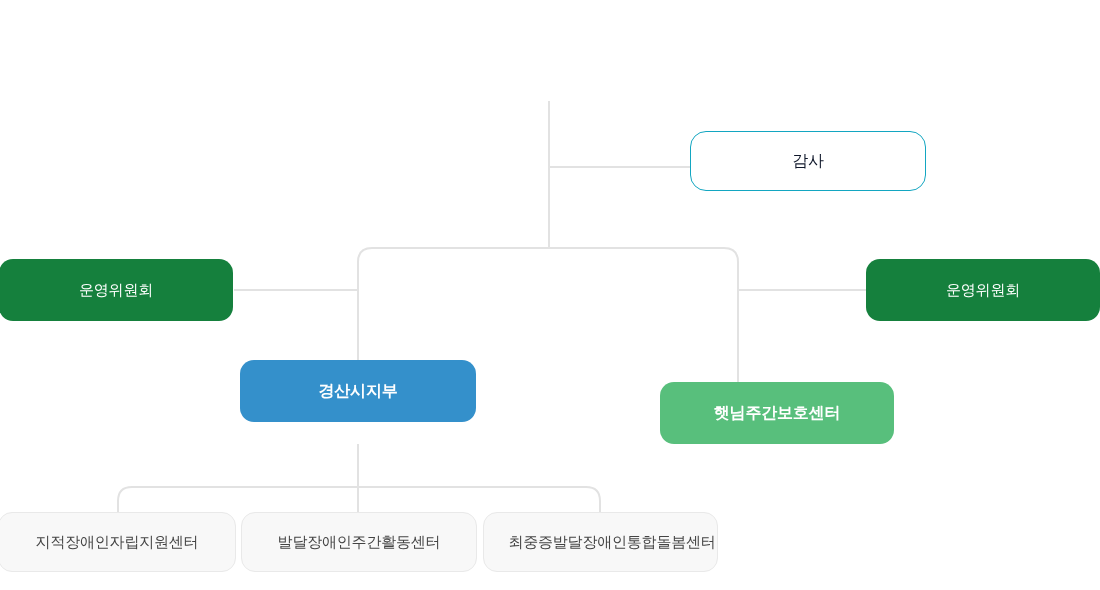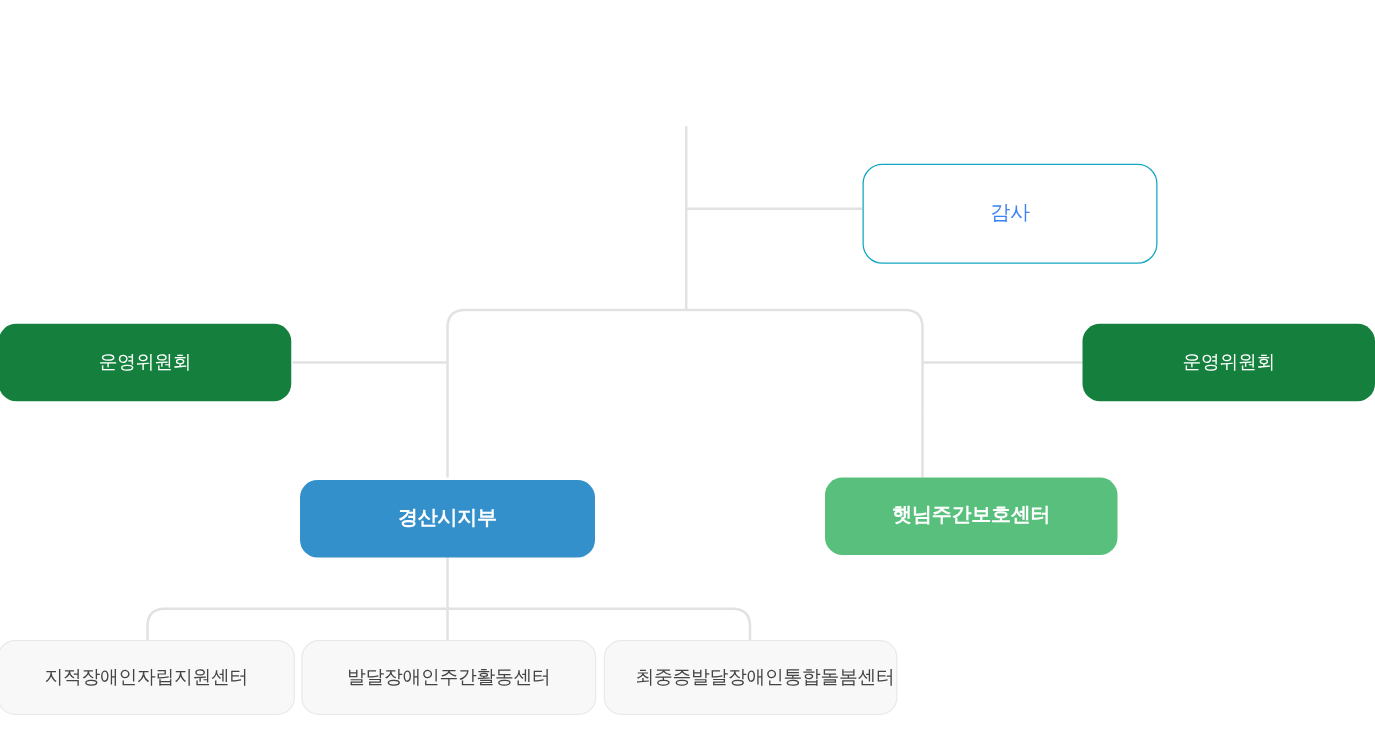--- a/index.html
+++ b/index.html
@@ -48,43 +48,43 @@
     color: #ffffff;
     font-size: 18px;
     font-weight: bold;
     border-radius: 16px;
   }
   
   .node-audit {
     left: 690px;
     top: 131px;
     width: 236px;
-    height: 80px;
+    height: 60px;
     background: #ffffff;
-    color: #3b82f6;
+    color: #0f172a;
     border: 1px solid #13a6c1;
     font-size: 16px;
     border-radius: 16px;
   }
   
   .node-committee {
     top: 259px;
     width: 234px;
     height: 62px;
     background: #15803d;
     color: #ffffff;
     font-size: 15px;
     border-radius: 14px;
   }
   .node-committee-left { left: -1px; }
   .node-committee-right { left: 866px; }
   
   .node-branch {
     left: 240px;
-    top: 384px;
+    top: 360px;
     width: 236px;
     height: 62px;
     background: #3490cb;
     color: #ffffff;
     font-size: 16px;
     font-weight: bold;
     border-radius: 14px;
   }
   
   .node-daycare {

